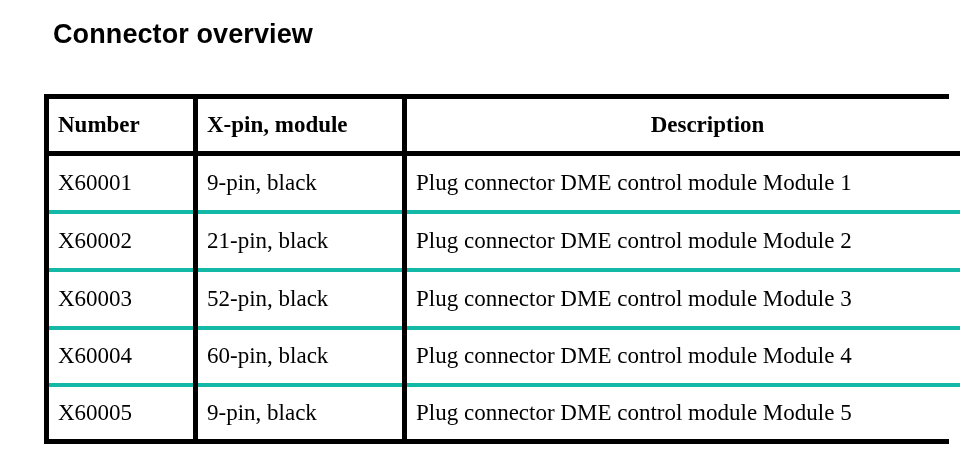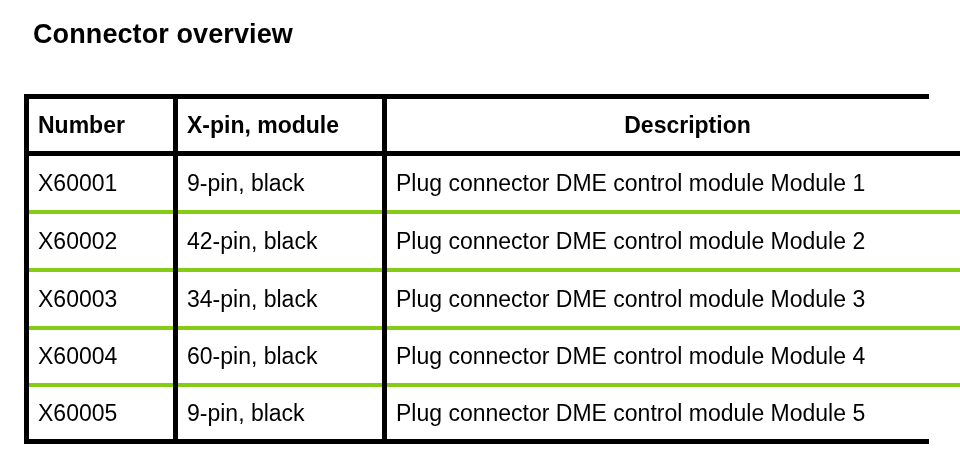--- a/index.html
+++ b/index.html
@@ -13,20 +13,21 @@
     overflow: hidden;
     font-family: "Liberation Sans", sans-serif;
     color: #000000;
     -webkit-font-smoothing: none;
   }
   .page {
     position: relative;
     width: 790px;
     height: 460px;
     background: #ffffff;
+    margin-left: 20px;
   }
   .page-title {
     position: absolute;
     left: 33px;
     top: 18px;
     font-size: 27px;
     font-weight: bold;
     letter-spacing: 0.1px;
     line-height: 32px;
     white-space: nowrap;
@@ -34,20 +35,21 @@
   }
   .table-wrap {
     position: absolute;
     left: 24px;
     top: 94px;
     width: 905px;
     height: 350px;
     box-sizing: border-box;
     border: 5px solid #000000;
     background: #737373;
+    font-family: Liberation Serif, serif;
   }
   table.conn-table {
     width: 100%;
     height: 100%;
     border-collapse: collapse;
     table-layout: fixed;
     background: #ffffff;
   }
   table.conn-table td {
     border: 0;
@@ -68,21 +70,21 @@
   table.conn-table td.col-number,
   table.conn-table td.col-xpin {
     border-right: 5px solid #000000;
   }
   
   tr.head-row td {
     border-bottom: 5px solid #000000;
     font-weight: bold;
   }
   tr.data-row td {
-    border-bottom: 4px solid #84cc16;
+    border-bottom: 4px solid #14b8a6;
   }
   tr.data-row.last-row td {
     border-bottom: 0;
   }
   td.desc-head {
     text-align: center;
   }
 </style>
 </head>
 <body>
@@ -101,27 +103,27 @@
         </tr>
 
         <tr class="data-row">
           <td class="col-number">X60001</td>
           <td class="col-xpin">9-pin, black</td>
           <td class="col-desc">Plug connector DME control module Module 1</td>
         </tr>
 
         <tr class="data-row">
           <td class="col-number">X60002</td>
-          <td class="col-xpin">42-pin, black</td>
+          <td class="col-xpin">21-pin, black</td>
           <td class="col-desc">Plug connector DME control module Module 2</td>
         </tr>
 
         <tr class="data-row">
           <td class="col-number">X60003</td>
-          <td class="col-xpin">34-pin, black</td>
+          <td class="col-xpin">52-pin, black</td>
           <td class="col-desc">Plug connector DME control module Module 3</td>
         </tr>
 
         <tr class="data-row">
           <td class="col-number">X60004</td>
           <td class="col-xpin">60-pin, black</td>
           <td class="col-desc">Plug connector DME control module Module 4</td>
         </tr>
 
         <tr class="data-row last-row">

